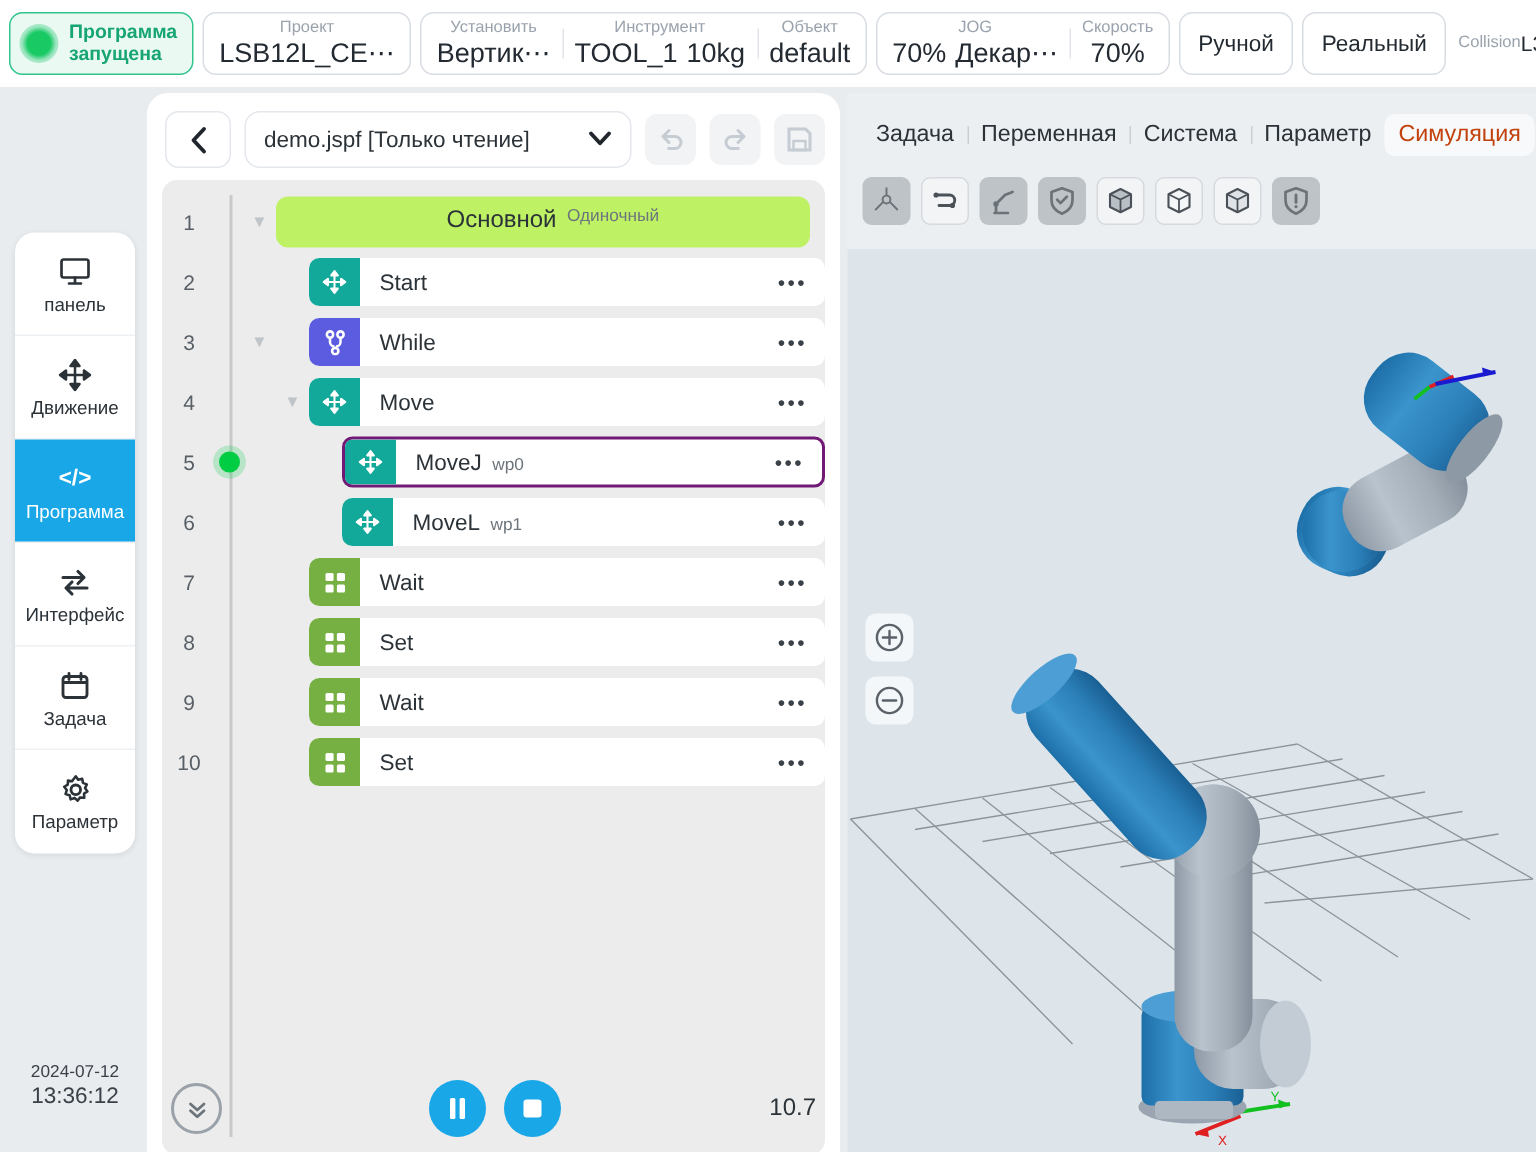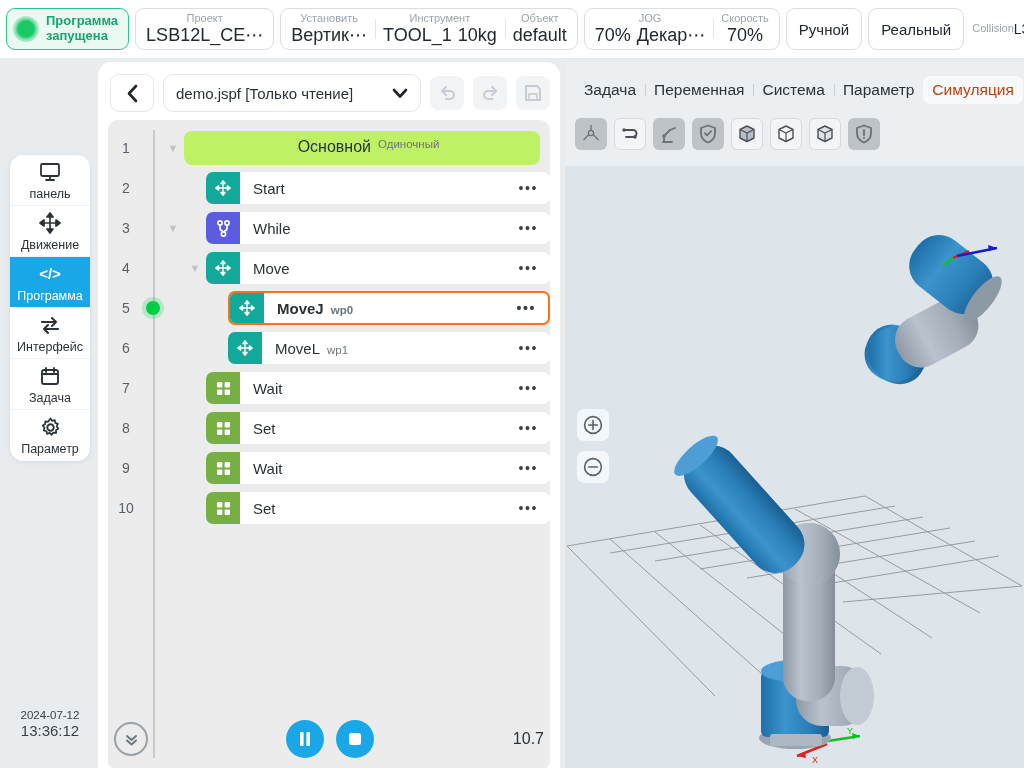--- a/index.html
+++ b/index.html
@@ -63,21 +63,21 @@
     margin-left: 2px; flex: none;
   }
 
   
   .sidebar {
     position: absolute; left: 10px; top: 155px; width: 80px;
     background: #fff; border-radius: 13px; overflow: hidden;
     box-shadow: 0 1px 4px rgba(0,0,0,.09);
   }
   .side-item {
-    height: 51px; display: flex; flex-direction: column;
+    height: 69px; display: flex; flex-direction: column;
     align-items: center; justify-content: center; gap: 3px;
     border-bottom: 1px solid #eef1f4; color: #2b3238;
   }
   .side-item:last-child { border-bottom: none; }
   .side-item.active { background: #1aa7e8; color: #fff; }
   .side-label { font-size: 12.5px; white-space: nowrap; }
   .side-ico { height: 24px; display: flex; align-items: center; justify-content: center; font-size: 15px; font-weight: bold; }
 
   .clock {
     position: absolute; left: 10px; top: 708px; width: 80px;
@@ -118,21 +118,21 @@
     width: 14px; height: 14px; border-radius: 50%; background: #00cc44;
     box-shadow: 0 0 0 4px rgba(0,204,68,.22);
   }
   .caret { width: 22px; flex: none; display: flex; align-items: center; justify-content: center;
            color: #bfc4c9; font-size: 11px; }
 
   .card {
     height: 32px; display: flex; align-items: center; border-radius: 7px;
     background: #fff; overflow: hidden; flex: 1; margin-right: 0;
   }
-  .card.sel { border: 2px solid #f97316; height: 34px; font-weight: bold; }
+  .card.sel { border: 2px solid #701a75; height: 34px; }
   .card-ico {
     width: 34px; align-self: stretch; display: flex; align-items: center; justify-content: center;
     color: #fff; flex: none;
   }
   .ico-teal { background: #12a89a; }
   .ico-purple { background: #5c5ce0; }
   .ico-green { background: #76b043; }
   .card-txt { flex: 1; display: flex; align-items: baseline; gap: 7px; padding-left: 13px; }
   .card-txt .main { font-size: 15px; color: #2b3238; }
   .card-txt .sub { font-size: 11.5px; color: #6d757c; }

